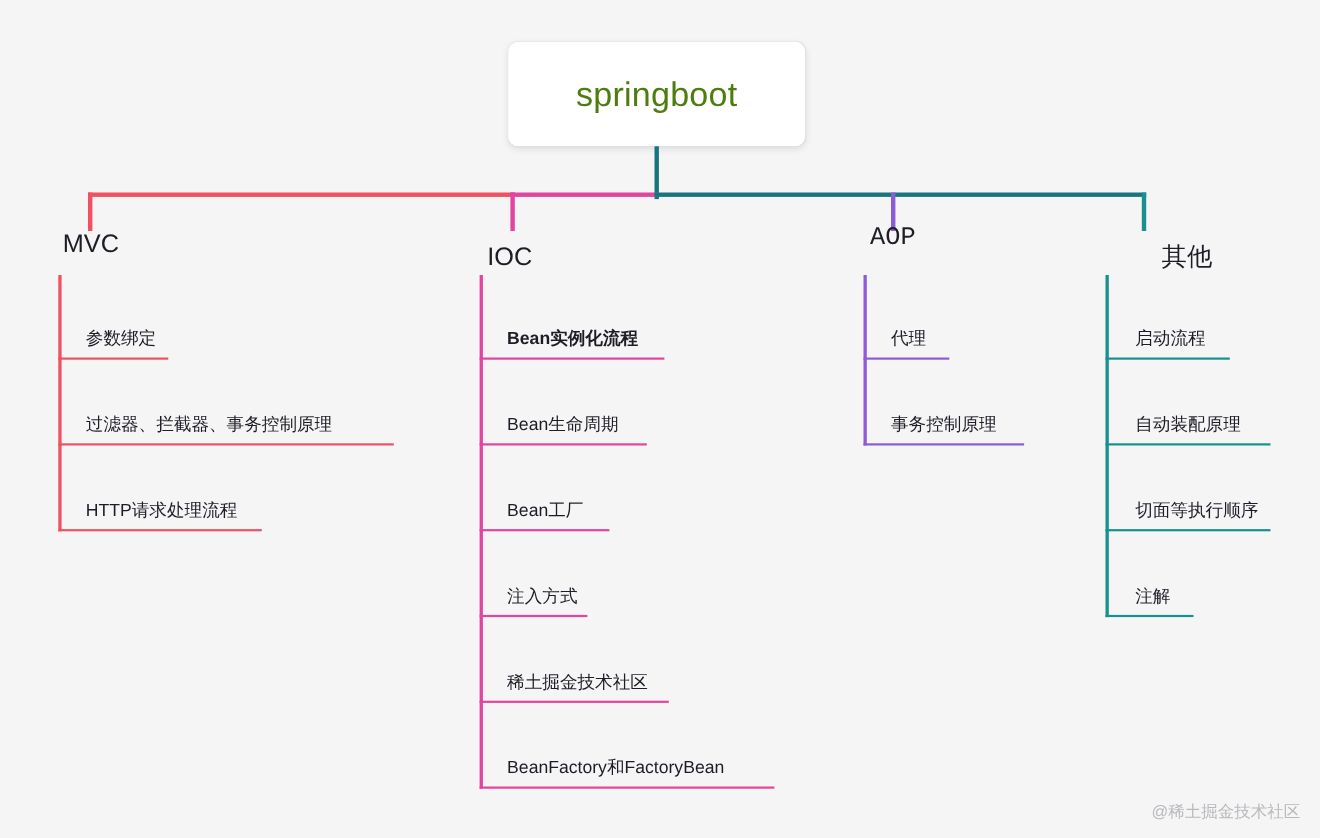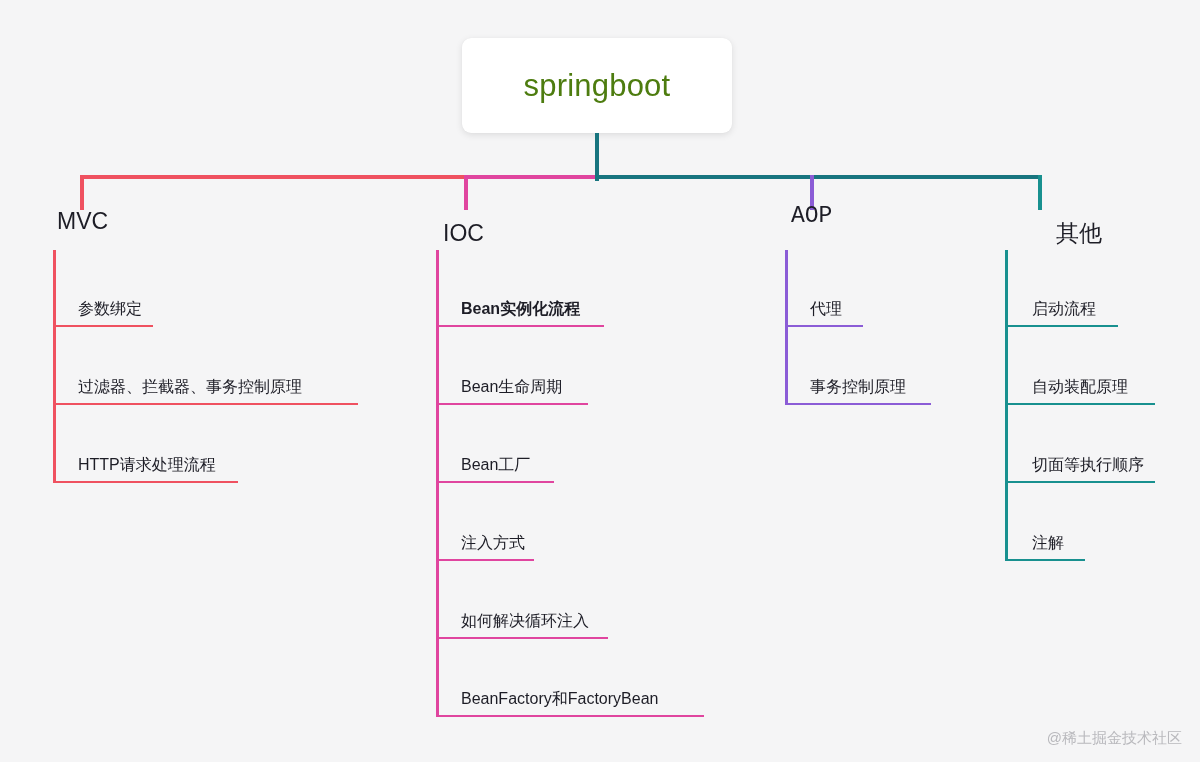--- a/index.html
+++ b/index.html
@@ -117,21 +117,21 @@
   <div id="nodes">
       <div class="branch-label" style="left: 57px; top: 210px;">MVC</div>
       <div class="leaf-label" style="left: 78px; top: 301px;">参数绑定</div>
       <div class="leaf-label" style="left: 78px; top: 379px;">过滤器、拦截器、事务控制原理</div>
       <div class="leaf-label" style="left: 78px; top: 457px;">HTTP请求处理流程</div>
       <div class="branch-label" style="left: 443px; top: 222px;">IOC</div>
       <div class="leaf-label" style="left: 461px; top: 301px; font-weight: bold;">Bean实例化流程</div>
       <div class="leaf-label" style="left: 461px; top: 379px;">Bean生命周期</div>
       <div class="leaf-label" style="left: 461px; top: 457px;">Bean工厂</div>
       <div class="leaf-label" style="left: 461px; top: 535px;">注入方式</div>
-      <div class="leaf-label" style="left: 461px; top: 613px;">如何解决循环注入</div>
+      <div class="leaf-label" style="left: 461px; top: 613px;">稀土掘金技术社区</div>
       <div class="leaf-label" style="left: 461px; top: 691px;">BeanFactory和FactoryBean</div>
       <div class="branch-label" style="left: 791px; top: 205px; font-family: Liberation Mono, monospace;">AOP</div>
       <div class="leaf-label" style="left: 810px; top: 301px;">代理</div>
       <div class="leaf-label" style="left: 810px; top: 379px;">事务控制原理</div>
       <div class="branch-label" style="left: 1012px; top: 222px; margin-left: 44px;">其他</div>
       <div class="leaf-label" style="left: 1032px; top: 301px;">启动流程</div>
       <div class="leaf-label" style="left: 1032px; top: 379px;">自动装配原理</div>
       <div class="leaf-label" style="left: 1032px; top: 457px;">切面等执行顺序</div>
       <div class="leaf-label" style="left: 1032px; top: 535px; text-align: center;">注解</div>
     </div>

